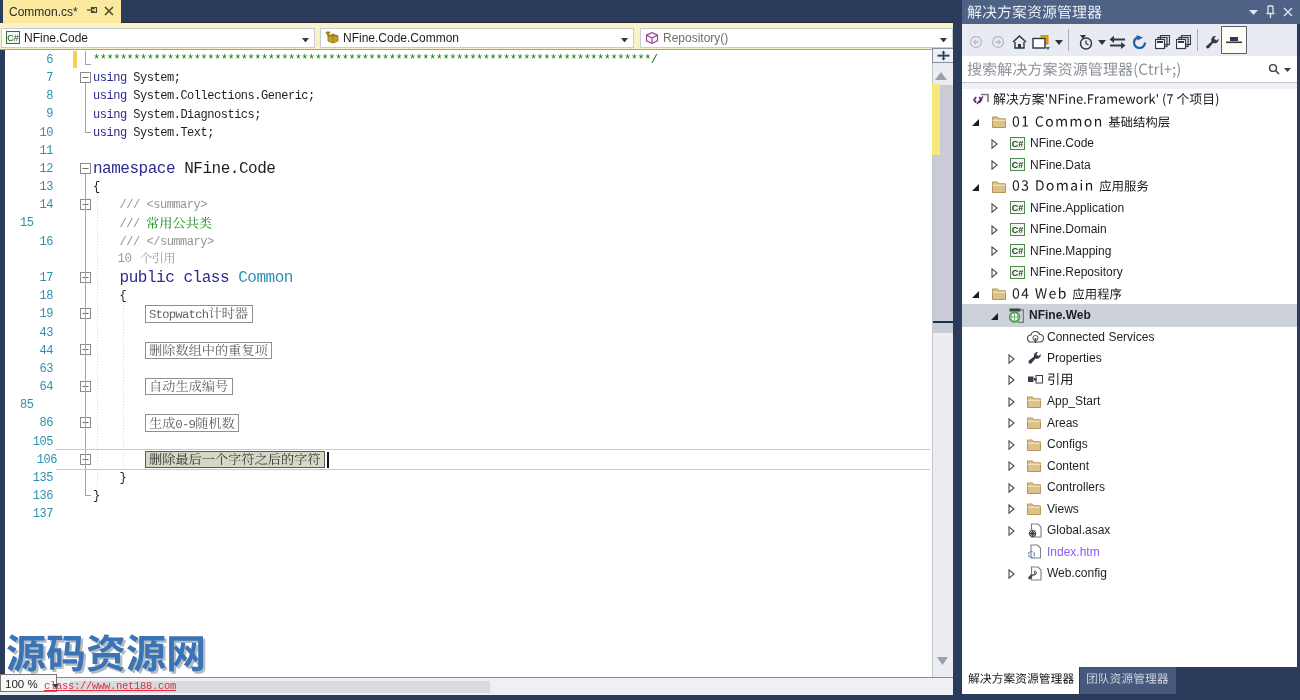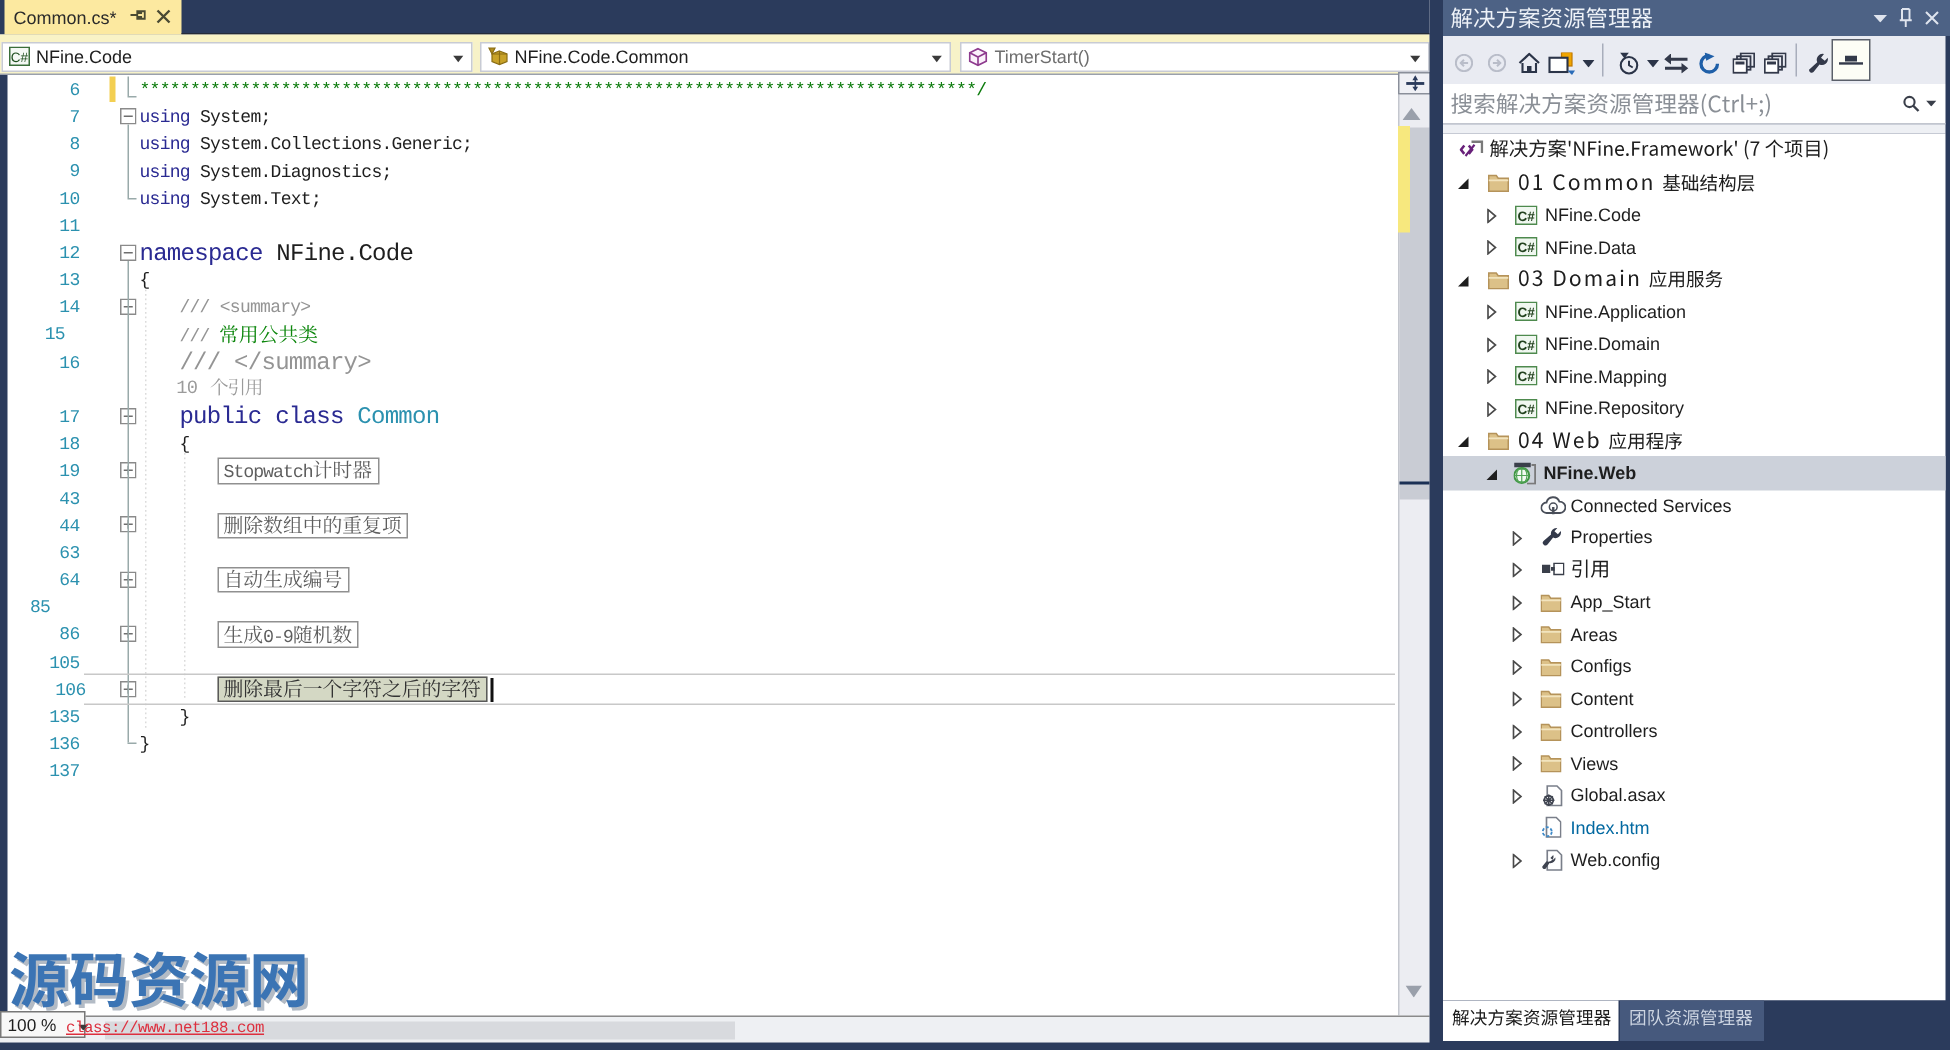--- a/index.html
+++ b/index.html
@@ -37,36 +37,36 @@
 <div style="position:absolute;left:621px;top:37px;line-height:0"><svg width="7" height="4.5" viewBox="0 0 7 4.5">
       <polygon points="0,0 7,0 3.5,4.5" fill="#3a3a3a"></polygon>
     </svg></div>
 <div style="position:absolute;left:640px;top:28px;width:313px;height:20px;background:#fff;border:1px solid #c8cbd4;box-sizing:border-box"></div>
 <div style="position:absolute;left:645px;top:31px;line-height:0"><svg width="14" height="14" viewBox="0 0 14 14">
       <g fill="#fbf1fb" stroke="#8e3a8e" stroke-width="1.1">
         <polygon points="7,1.5 12.5,4.2 12.5,9.8 7,12.5 1.5,9.8 1.5,4.2"></polygon>
       </g>
       <path d="M7 7 L7 12.5 M1.5 4.2 L7 7 L12.5 4.2" stroke="#8e3a8e" stroke-width="1.1" fill="none"></path>
     </svg></div>
-<div style="position:absolute;left:663px;top:31px;font:normal 12px/14px 'Liberation Sans',sans-serif;color:#6e6e6e;letter-spacing:0;white-space:pre;">TimerStart()</div>
+<div style="position:absolute;left:663px;top:31px;font:normal 12px/14px 'Liberation Sans',sans-serif;color:#6e6e6e;letter-spacing:0;white-space:pre;">Repository()</div>
 <div style="position:absolute;left:940px;top:37px;line-height:0"><svg width="7" height="4.5" viewBox="0 0 7 4.5">
       <polygon points="0,0 7,0 3.5,4.5" fill="#3a3a3a"></polygon>
     </svg></div>
 <div style="position:absolute;left:0px;top:50px;width:953px;height:627px;background:#fff"></div>
 <div style="position:absolute;left:0px;top:50px;width:5px;height:627px;background:#2b3b5c"></div>
 <div style="position:absolute;left:20px;top:52.8px;font:normal 12px/14px 'Liberation Mono',monospace;color:#2b91af;letter-spacing:-0.48px;white-space:pre;width:33px;text-align:right;">6</div>
 <div style="position:absolute;left:20px;top:71px;font:normal 12px/14px 'Liberation Mono',monospace;color:#2b91af;letter-spacing:-0.48px;white-space:pre;width:33px;text-align:right;">7</div>
 <div style="position:absolute;left:20px;top:89.2px;font:normal 12px/14px 'Liberation Mono',monospace;color:#2b91af;letter-spacing:-0.48px;white-space:pre;width:33px;text-align:right;">8</div>
 <div style="position:absolute;left:20px;top:107.3px;font:normal 12px/14px 'Liberation Mono',monospace;color:#2b91af;letter-spacing:-0.48px;white-space:pre;width:33px;text-align:right;">9</div>
 <div style="position:absolute;left:20px;top:125.5px;font:normal 12px/14px 'Liberation Mono',monospace;color:#2b91af;letter-spacing:-0.48px;white-space:pre;width:33px;text-align:right;">10</div>
 <div style="position:absolute;left:20px;top:143.7px;font:normal 12px/14px 'Liberation Mono',monospace;color:#2b91af;letter-spacing:-0.48px;white-space:pre;width:33px;text-align:right;">11</div>
 <div style="position:absolute;left:20px;top:161.9px;font:normal 12px/14px 'Liberation Mono',monospace;color:#2b91af;letter-spacing:-0.48px;white-space:pre;width:33px;text-align:right;">12</div>
 <div style="position:absolute;left:20px;top:180.1px;font:normal 12px/14px 'Liberation Mono',monospace;color:#2b91af;letter-spacing:-0.48px;white-space:pre;width:33px;text-align:right;">13</div>
 <div style="position:absolute;left:20px;top:198.2px;font:normal 12px/14px 'Liberation Mono',monospace;color:#2b91af;letter-spacing:-0.48px;white-space:pre;width:33px;text-align:right;">14</div>
-<div style="position:absolute;left:20px;top:216.4px;font:normal 12px/14px 'Liberation Mono',monospace;color:#2b91af;letter-spacing:-0.48px;white-space:pre;width:33px;text-align:center;">15</div>
+<div style="position:absolute;left:20px;top:216.4px;font:normal 12px/14px 'Liberation Mono',monospace;color:#2b91af;letter-spacing:-0.48px;white-space:pre;width:33px;text-align:left;">15</div>
 <div style="position:absolute;left:20px;top:234.6px;font:normal 12px/14px 'Liberation Mono',monospace;color:#2b91af;letter-spacing:-0.48px;white-space:pre;width:33px;text-align:right;">16</div>
 <div style="position:absolute;left:20px;top:271px;font:normal 12px/14px 'Liberation Mono',monospace;color:#2b91af;letter-spacing:-0.48px;white-space:pre;width:33px;text-align:right;">17</div>
 <div style="position:absolute;left:20px;top:289.1px;font:normal 12px/14px 'Liberation Mono',monospace;color:#2b91af;letter-spacing:-0.48px;white-space:pre;width:33px;text-align:right;">18</div>
 <div style="position:absolute;left:20px;top:307.3px;font:normal 12px/14px 'Liberation Mono',monospace;color:#2b91af;letter-spacing:-0.48px;white-space:pre;width:33px;text-align:right;">19</div>
 <div style="position:absolute;left:20px;top:325.5px;font:normal 12px/14px 'Liberation Mono',monospace;color:#2b91af;letter-spacing:-0.48px;white-space:pre;width:33px;text-align:right;">43</div>
 <div style="position:absolute;left:20px;top:343.7px;font:normal 12px/14px 'Liberation Mono',monospace;color:#2b91af;letter-spacing:-0.48px;white-space:pre;width:33px;text-align:right;">44</div>
 <div style="position:absolute;left:20px;top:361.9px;font:normal 12px/14px 'Liberation Mono',monospace;color:#2b91af;letter-spacing:-0.48px;white-space:pre;width:33px;text-align:right;">63</div>
 <div style="position:absolute;left:20px;top:380px;font:normal 12px/14px 'Liberation Mono',monospace;color:#2b91af;letter-spacing:-0.48px;white-space:pre;width:33px;text-align:right;">64</div>
 <div style="position:absolute;left:20px;top:398.2px;font:normal 12px/14px 'Liberation Mono',monospace;color:#2b91af;letter-spacing:-0.48px;white-space:pre;width:33px;text-align:left;">85</div>
 <div style="position:absolute;left:20px;top:416.4px;font:normal 12px/14px 'Liberation Mono',monospace;color:#2b91af;letter-spacing:-0.48px;white-space:pre;width:33px;text-align:right;">86</div>
@@ -78,21 +78,21 @@
 <div style="position:absolute;left:73px;top:51px;width:4px;height:17px;background:#f3cf52"></div>
 <div class="mono" style="position:absolute;left:93px;top:53px;font-size:12px;line-height:14px;color:#1e1e1e"><span style="color:#0a7a0a">***********************************************************************************/</span></div>
 <div class="mono" style="position:absolute;left:93px;top:71.2px;font-size:12px;line-height:14px;color:#1e1e1e"><span style="color:#2a2a92">using</span> System;</div>
 <div class="mono" style="position:absolute;left:93px;top:89.4px;font-size:12px;line-height:14px;color:#1e1e1e"><span style="color:#2a2a92">using</span> System.Collections.Generic;</div>
 <div class="mono" style="position:absolute;left:93px;top:107.5px;font-size:12px;line-height:14px;color:#1e1e1e"><span style="color:#2a2a92">using</span> System.Diagnostics;</div>
 <div class="mono" style="position:absolute;left:93px;top:125.7px;font-size:12px;line-height:14px;color:#1e1e1e"><span style="color:#2a2a92">using</span> System.Text;</div>
 <div class="mono" style="position:absolute;left:93px;top:162.1px;font-size:16px;line-height:14px;color:#1e1e1e"><span style="color:#2a2a92">namespace</span> NFine.Code</div>
 <div class="mono" style="position:absolute;left:93px;top:180.3px;font-size:12px;line-height:14px;color:#1e1e1e">{</div>
 <div class="mono" style="position:absolute;left:119.6px;top:198.4px;font-size:12px;line-height:14px;color:#1e1e1e"><span style="color:#949494">/// &lt;summary&gt;</span></div>
 <div class="mono" style="position:absolute;left:119.6px;top:216.6px;font-size:12px;line-height:14px;color:#1e1e1e"><span style="color:#949494">///</span></div>
-<div class="mono" style="position:absolute;left:119.6px;top:234.8px;font-size:16px;line-height:14px;color:#1e1e1e"><span style="color:#949494">/// &lt;/summary&gt;</span></div>
+<div class="mono" style="position:absolute;left:119.6px;top:234.8px;font-size:12px;line-height:14px;color:#1e1e1e"><span style="color:#949494">/// &lt;/summary&gt;</span></div>
 <div class="mono" style="position:absolute;left:119.6px;top:271.2px;font-size:16px;line-height:14px;color:#1e1e1e"><span style="color:#2a2a92">public</span> <span style="color:#2a2a92">class</span> <span style="color:#2b91af">Common</span></div>
 <div class="mono" style="position:absolute;left:119.6px;top:289.3px;font-size:12px;line-height:14px;color:#1e1e1e">{</div>
 <div class="mono" style="position:absolute;left:119.6px;top:471.1px;font-size:12px;line-height:14px;color:#1e1e1e">}</div>
 <div class="mono" style="position:absolute;left:93px;top:489.3px;font-size:12px;line-height:14px;color:#1e1e1e">}</div>
 <div style="position:absolute;left:146.1px;top:217px;line-height:0"><svg width="67" height="14" viewBox="0 0 67 14" style="overflow:visible">
       <path transform="translate(0,10.8)" d="M2.9 -10.9 2.8 -10.8C3.3 -10.3 3.9 -9.5 4 -8.9C4.8 -8.2 5.6 -10.1 2.9 -10.9ZM2.3 -3.3V0.4H2.5C2.8 0.4 3.2 0.3 3.2 0.2V-2.9H6.1V1H6.3C6.7 1 7 0.7 7 0.7V-2.9H10V-0.9C10 -0.7 10 -0.6 9.7 -0.6C9.4 -0.6 8.1 -0.7 8.1 -0.7V-0.5C8.7 -0.4 9 -0.3 9.2 -0.2C9.4 -0 9.5 0.2 9.5 0.4C10.7 0.3 10.9 -0.1 10.9 -0.8V-2.7C11.2 -2.8 11.4 -2.9 11.5 -3L10.3 -3.8L9.9 -3.3H7V-4.6H9V-4.1H9.1C9.4 -4.1 9.9 -4.3 9.9 -4.4V-6.6C10.1 -6.6 10.3 -6.7 10.4 -6.8L9.4 -7.6L8.9 -7.1H4.3L3.4 -7.5V-4H3.5C3.8 -4 4.2 -4.2 4.2 -4.3V-4.6H6.1V-3.3H3.3L2.3 -3.7ZM4.2 -5V-6.7H9V-5ZM9.4 -10.9C9.1 -10.2 8.5 -9.3 8.1 -8.6H7V-10.5C7.3 -10.6 7.5 -10.7 7.5 -10.9L6.2 -11V-8.6H2.4C2.4 -8.8 2.4 -9 2.3 -9.3H2.1C2.1 -8.4 1.6 -7.5 1.1 -7.2C0.8 -7 0.6 -6.8 0.8 -6.5C0.9 -6.2 1.4 -6.2 1.7 -6.5C2.1 -6.7 2.5 -7.3 2.5 -8.2H11.1C10.9 -7.8 10.7 -7.2 10.5 -6.9L10.7 -6.8C11.2 -7.1 11.8 -7.7 12.2 -8.1C12.4 -8.1 12.6 -8.1 12.7 -8.2L11.6 -9.2L11.1 -8.6H8.5C9.1 -9.1 9.8 -9.7 10.2 -10.2C10.4 -10.2 10.6 -10.2 10.7 -10.4Z M16.3 -6.6H19.4V-3.9H16.2C16.3 -4.6 16.3 -5.4 16.3 -6.1ZM16.3 -7V-9.7H19.4V-7ZM15.4 -10.1V-6.1C15.4 -3.6 15.2 -1.1 13.7 0.9L13.9 1C15.3 -0.2 15.9 -1.8 16.1 -3.5H19.4V0.9H19.6C20 0.9 20.3 0.7 20.3 0.6V-3.5H23.7V-0.4C23.7 -0.2 23.6 -0.1 23.4 -0.1C23.1 -0.1 21.7 -0.2 21.7 -0.2V0C22.3 0.1 22.6 0.2 22.8 0.3C23 0.5 23.1 0.7 23.1 1C24.4 0.9 24.6 0.4 24.6 -0.3V-9.5C24.8 -9.6 25.1 -9.7 25.2 -9.8L24 -10.7L23.5 -10.1H16.4L15.4 -10.6ZM23.7 -6.6V-3.9H20.3V-6.6ZM23.7 -7H20.3V-9.7H23.7Z M32.3 -10.2 31 -10.7C29.9 -8.2 28.3 -5.8 26.8 -4.4L27 -4.2C28.8 -5.5 30.5 -7.6 31.7 -10C32 -9.9 32.2 -10 32.3 -10.2ZM34.5 -3.7 34.3 -3.6C35 -2.9 35.7 -1.9 36.3 -0.9C33.6 -0.6 31 -0.4 29.4 -0.4C30.8 -1.9 32.4 -4.2 33.2 -5.7C33.5 -5.7 33.7 -5.8 33.8 -5.9L32.4 -6.6C31.8 -4.9 30.1 -1.9 29 -0.5C28.9 -0.4 28.4 -0.3 28.4 -0.3L29 0.8C29.1 0.7 29.2 0.7 29.3 0.5C32.2 0.2 34.7 -0.3 36.5 -0.6C36.7 -0.1 36.9 0.3 37 0.8C38.1 1.6 38.7 -1 34.5 -3.7ZM35.3 -10.6 34.4 -10.9 34.3 -10.8C35 -7.9 36.3 -5.9 38.4 -4.7C38.6 -5 38.9 -5.3 39.3 -5.3L39.3 -5.5C37.2 -6.3 35.7 -8.1 34.9 -10C35.1 -10.2 35.2 -10.4 35.3 -10.6Z M47.6 -2.5 47.5 -2.4C48.7 -1.6 50.3 -0.2 50.9 0.9C52.1 1.5 52.4 -0.9 47.6 -2.5ZM44.2 -2.7C43.4 -1.6 41.9 -0.1 40.4 0.9L40.5 1C42.3 0.3 44 -0.9 44.9 -2C45.2 -1.9 45.3 -2 45.4 -2.1ZM47.9 -11V-7.9H44.5V-10.5C44.8 -10.5 44.9 -10.6 45 -10.8L43.6 -11V-7.9H40.6L40.7 -7.5H43.6V-3.8H40.2L40.3 -3.4H51.9C52.1 -3.4 52.2 -3.5 52.3 -3.7C51.8 -4.1 51.1 -4.7 51.1 -4.7L50.4 -3.8H48.8V-7.5H51.5C51.7 -7.5 51.9 -7.6 51.9 -7.7C51.5 -8.1 50.7 -8.7 50.7 -8.7L50.1 -7.9H48.8V-10.5C49.1 -10.5 49.2 -10.6 49.2 -10.8ZM44.5 -3.8V-7.5H47.9V-3.8Z M55.4 -10.6 55.3 -10.5C55.9 -10 56.7 -9.1 57 -8.4C57.9 -7.9 58.4 -9.7 55.4 -10.6ZM64.1 -8.9 63.5 -8.1H60.9C61.7 -8.7 62.6 -9.5 63.1 -10C63.4 -9.9 63.6 -10 63.7 -10.1L62.5 -10.8C62 -10 61.2 -8.9 60.5 -8.1H59.8V-10.6C60.1 -10.6 60.2 -10.7 60.2 -10.9L58.9 -11.1V-8.1H53.6L53.7 -7.7H58.1C57 -6.4 55.3 -5.2 53.5 -4.4L53.6 -4.2C55.7 -4.9 57.6 -6 58.9 -7.4V-4.7H59.1C59.4 -4.7 59.8 -4.9 59.8 -5V-7.2C61.2 -6.5 63 -5.3 63.8 -4.6C65 -4.3 65 -6.3 59.8 -7.4V-7.7H64.9C65 -7.7 65.2 -7.8 65.2 -7.9C64.8 -8.3 64.1 -8.9 64.1 -8.9ZM64.3 -3.9 63.6 -3.1H59.5C59.5 -3.4 59.6 -3.7 59.6 -4C59.9 -4 60 -4.1 60.1 -4.3L58.7 -4.5C58.7 -4 58.7 -3.5 58.6 -3.1H53.4L53.5 -2.7H58.5C58.1 -1.2 56.9 -0.1 53.3 0.7L53.4 1C57.8 0.2 59 -1 59.4 -2.7H59.6C60.5 -0.6 62.2 0.5 64.8 1C64.9 0.6 65.2 0.3 65.5 0.3L65.6 0.1C63 -0.2 60.9 -1 59.9 -2.7H65.1C65.3 -2.7 65.4 -2.8 65.4 -2.9C65 -3.4 64.3 -3.9 64.3 -3.9Z" fill="#0d870d"></path>
     </svg></div>
 <div style="position:absolute;left:117.5px;top:252.4px;font:normal 12.5px/14.5px 'Liberation Mono',monospace;color:#9b9b9b;letter-spacing:-0.48px;white-space:pre;">10</div>
 <div style="position:absolute;left:139.5px;top:252.4px;line-height:0"><svg width="36" height="14" viewBox="0 0 36 14" style="overflow:visible">
       <path transform="translate(0,10.6)" d="M6.3 -9.6C7.3 -7.6 9 -5.8 11.2 -4.6C11.3 -4.9 11.6 -5.2 11.9 -5.3L12 -5.5C9.7 -6.4 7.7 -8 6.5 -9.8C6.8 -9.8 7 -9.9 7 -10L5.6 -10.4C4.8 -8.4 2.6 -6 0.4 -4.5L0.5 -4.3C3 -5.6 5.2 -7.8 6.3 -9.6ZM7 -6.8 5.7 -6.9V1H5.9C6.2 1 6.6 0.8 6.6 0.7V-6.5C6.9 -6.5 7 -6.6 7 -6.8Z M22.5 -10.1 21.3 -10.3V1H21.4C21.7 1 22.1 0.8 22.1 0.6V-9.8C22.4 -9.8 22.5 -9.9 22.5 -10.1ZM14.4 -6.8 13.4 -7.1C13.3 -6.4 13.2 -5.1 13 -4.3C12.8 -4.3 12.6 -4.2 12.5 -4.1L13.4 -3.4L13.8 -3.8H17.3C17.1 -1.9 16.7 -0.5 16.3 -0.2C16.1 -0 16 -0 15.8 -0C15.5 -0 14.5 -0.1 13.9 -0.2V0.1C14.4 0.1 14.9 0.3 15.1 0.4C15.3 0.5 15.4 0.8 15.4 1C16 1 16.4 0.9 16.8 0.6C17.4 0.1 17.9 -1.6 18.1 -3.7C18.4 -3.8 18.6 -3.8 18.6 -3.9L17.7 -4.7L17.2 -4.2H13.8C13.9 -4.9 14 -5.8 14.1 -6.4H17.1V-5.9H17.2C17.5 -5.9 17.9 -6.1 17.9 -6.2V-9.1C18.1 -9.1 18.3 -9.2 18.4 -9.3L17.4 -10.1L17 -9.6H12.6L12.7 -9.2H17.1V-6.8Z M26.1 -6.2H29.1V-3.6H26C26.1 -4.4 26.1 -5.1 26.1 -5.7ZM26.1 -6.6V-9.1H29.1V-6.6ZM25.3 -9.5V-5.7C25.3 -3.3 25.1 -1 23.7 0.8L23.9 1C25.2 -0.2 25.7 -1.7 26 -3.3H29.1V0.9H29.2C29.6 0.9 29.9 0.7 29.9 0.6V-3.3H33.1V-0.4C33.1 -0.2 33 -0.1 32.7 -0.1C32.5 -0.1 31.1 -0.2 31.1 -0.2V0C31.7 0.1 32.1 0.2 32.3 0.3C32.4 0.5 32.5 0.7 32.5 0.9C33.7 0.8 33.9 0.4 33.9 -0.3V-8.9C34.1 -9 34.4 -9.1 34.4 -9.2L33.4 -10.1L32.9 -9.5H26.3L25.3 -9.9ZM33.1 -6.2V-3.6H29.9V-6.2ZM33.1 -6.6H29.9V-9.1H33.1Z" fill="#9b9b9b"></path>
@@ -470,21 +470,21 @@
       <path d="M3.5 1 L10 1 L13 4 L13 14 L3.5 14 Z" fill="#fff" stroke="#7a7f8a" stroke-width="1.1"></path>
       <circle cx="4.5" cy="10.5" r="3" fill="#fff" stroke="#3f4450" stroke-width="1.2"></circle>
       <circle cx="4.5" cy="10.5" r="1.1" fill="#3f4450"></circle>
       <path d="M4.5 6.7 L4.5 14.3 M0.7 10.5 L8.3 10.5 M1.8 7.8 L7.2 13.2 M7.2 7.8 L1.8 13.2" stroke="#3f4450" stroke-width="1"></path>
     </svg></div>
 <div style="position:absolute;left:1047px;top:523px;font:normal 12px/14px 'Liberation Sans',sans-serif;color:#1e1e1e;letter-spacing:0;white-space:pre;">Global.asax</div>
 <div style="position:absolute;left:1028px;top:544px;line-height:0"><svg width="13" height="15" viewBox="0 0 13 15">
       <path d="M3 1 L9.5 1 L12.5 4 L12.5 14 L3 14 Z" fill="#fff" stroke="#7a7f8a" stroke-width="1.1"></path>
       <circle cx="3.5" cy="10.5" r="3" fill="none" stroke="#3f8ac8" stroke-width="1.2" stroke-dasharray="2 1.2"></circle>
     </svg></div>
-<div style="position:absolute;left:1047px;top:544.5px;font:normal 12px/14px 'Liberation Sans',sans-serif;color:#0369a1;letter-spacing:0;white-space:pre;">Index.htm</div>
+<div style="position:absolute;left:1047px;top:544.5px;font:normal 12px/14px 'Liberation Sans',sans-serif;color:#8b5cf6;letter-spacing:0;white-space:pre;">Index.htm</div>
 <div style="position:absolute;left:1008px;top:568.5px;line-height:0"><svg width="7" height="10" viewBox="0 0 7 10">
       <polygon points="1,0.8 6,5 1,9.2" fill="#fff" stroke="#4a4a4a" stroke-width="1.1"></polygon>
     </svg></div>
 <div style="position:absolute;left:1028px;top:565.5px;line-height:0"><svg width="14" height="15" viewBox="0 0 14 15">
       <path d="M3.5 1 L10 1 L13 4 L13 14 L3.5 14 Z" fill="#fff" stroke="#7a7f8a" stroke-width="1.1"></path>
       <path d="M8.5 6 A3.4 3.4 0 0 1 4 10.2 L1.2 13.6 A1.5 1.5 0 0 0 3.4 15.2 L6 11.4 A3.4 3.4 0 0 0 10 7.6 L8.2 9.4 L6.6 8 Z" fill="#3f4450" transform="translate(-1,-2)"></path>
     </svg></div>
 <div style="position:absolute;left:1047px;top:566px;font:normal 12px/14px 'Liberation Sans',sans-serif;color:#1e1e1e;letter-spacing:0;white-space:pre;">Web.config</div>
 <div style="position:absolute;left:962px;top:667px;width:338px;height:27px;background:#2b3b5c"></div>
 <div style="position:absolute;left:962px;top:667px;width:117px;height:27px;background:#fff"></div>

